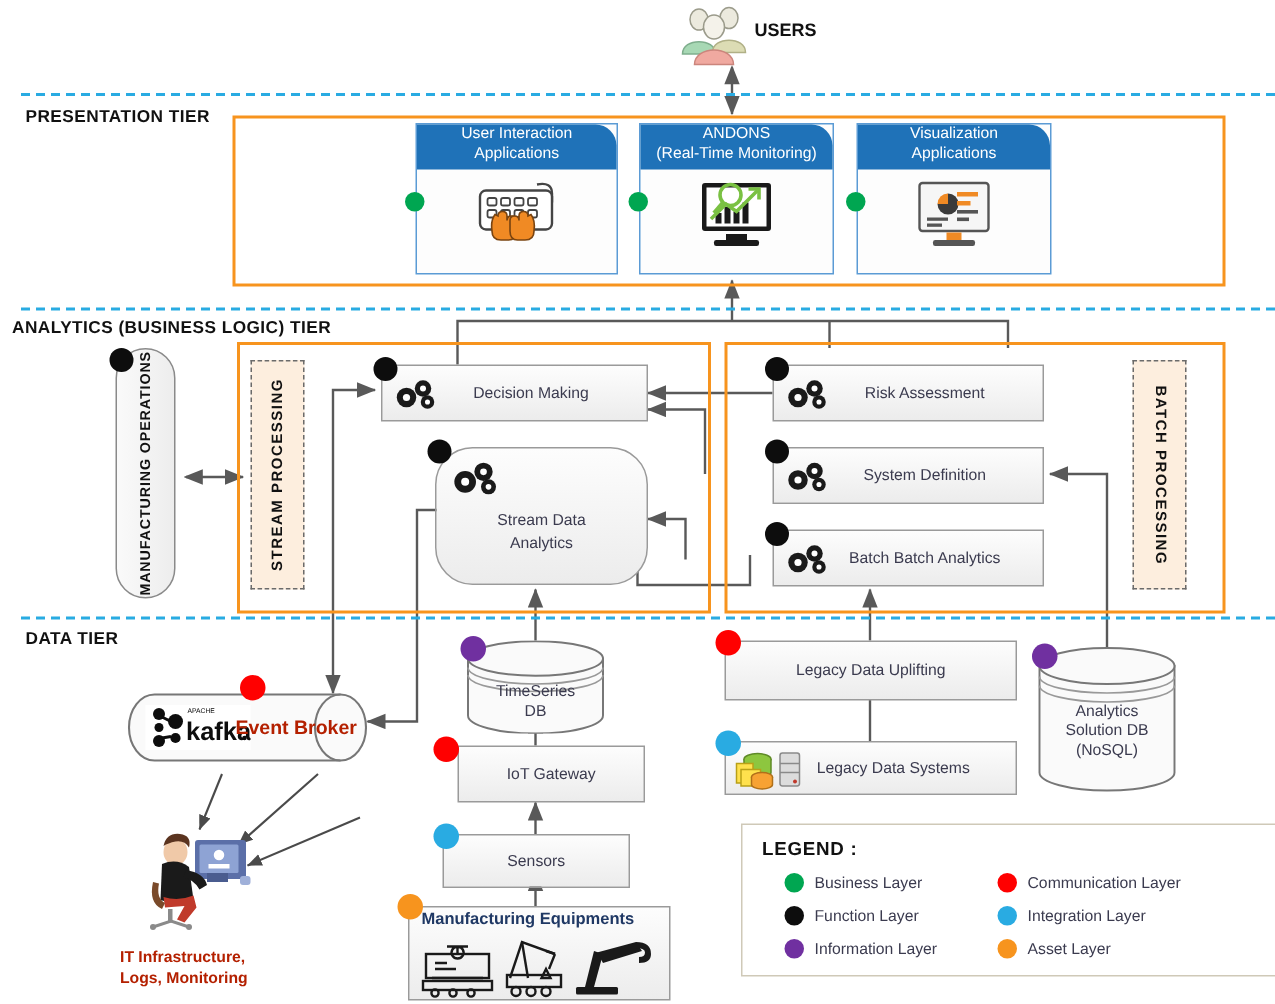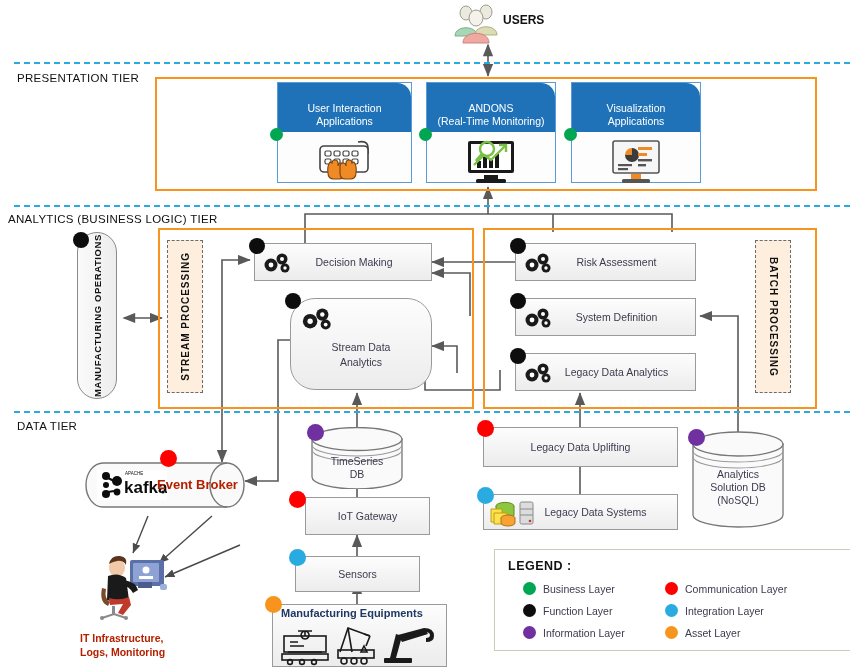--- a/index.html
+++ b/index.html
@@ -3,28 +3,28 @@
 <meta charset="utf-8">
 <style>
   html,body{margin:0;padding:0;background:#fff;}
   body{font-family:"Liberation Sans", sans-serif;}
   #canvas{position:relative;width:850px;height:669px;overflow:hidden;background:#fff;}
   .abs{position:absolute;}
 
   
   .tier-line{position:absolute;left:14px;width:836px;height:0;border-top:2px dashed #29ABE2;}
 
-  .tier-label{position:absolute;font-weight:normal;font-size:11.5px;color:#111;letter-spacing:.3px;white-space:nowrap;}
+  .tier-label{position:absolute;font-weight:bold;font-size:11.5px;color:#111;letter-spacing:.3px;white-space:nowrap;}
 
   
   .orange-box{position:absolute;border:2px solid #F7941E;background:transparent;}
 
   
   .appcard{position:absolute;border:1px solid #5B9BD5;background:#fdfdfd;box-sizing:border-box;}
-  .appcard .hdr{background:#1F72B8;color:#fff;font-size:10.5px;line-height:12.5px;text-align:center;padding:19px 2px 5px;border-top-right-radius:14px;}
+  .appcard .hdr{background:#1F72B8;color:#fff;font-size:10.5px;line-height:12.5px;text-align:center;padding:0 2px 5px;border-top-right-radius:14px;}
   .appcard .body{height:57px;display:flex;align-items:center;justify-content:center;}
 
   
   .pbox{position:absolute;box-sizing:border-box;border:1px solid #9a9a9a;
         background:linear-gradient(to bottom,#fdfdfd 0%,#ececec 100%);
         display:flex;align-items:center;justify-content:center;
         font-size:10.5px;color:#3b3b4f;text-align:center;}
   .pbox.withicon{justify-content:flex-start;}
   .pbox .lbl{flex:1;text-align:center;}
 
@@ -327,21 +327,21 @@
         <g fill="#1a1a1a">
           <circle cx="21" cy="8" r="5.5"></circle>
             <circle cx="21" cy="8" r="2" fill="#fff"></circle>
           <circle cx="10" cy="14" r="6.5"></circle>
             <circle cx="10" cy="14" r="2.4" fill="#fff"></circle>
           <circle cx="24" cy="17" r="4.5"></circle>
             <circle cx="24" cy="17" r="1.7" fill="#fff"></circle>
         </g>
       </svg>
     </span>
-    <span class="lbl" style="margin-left:22px;">Legacy Data Analytics</span>
+    <span class="lbl" style="margin-left:22px;">Batch Batch Analytics</span>
   </div>
   <div class="dot k" style="left:510px;top:348px;width:16px;height:16px;"></div>
 
   <div class="hcyl" style="left:85px;top:462px;width:160px;height:46px;">
     <svg width="160" height="46" viewBox="0 0 160 46">
       <path d="M18,1 H142 a17,22 0 0,1 0,44 H18 a17,22 0 0,1 0,-44 z" fill="#fafafa" stroke="#777" stroke-width="1.4"></path>
       <path d="M142,1 a17,22 0 0,0 0,44" fill="none" stroke="#777" stroke-width="1.4"></path>
     </svg>
     <div class="abs" style="left:12px;top:8px;width:70px;height:30px;background:#fff;">
       <svg width="70" height="30" viewBox="0 0 70 30">

